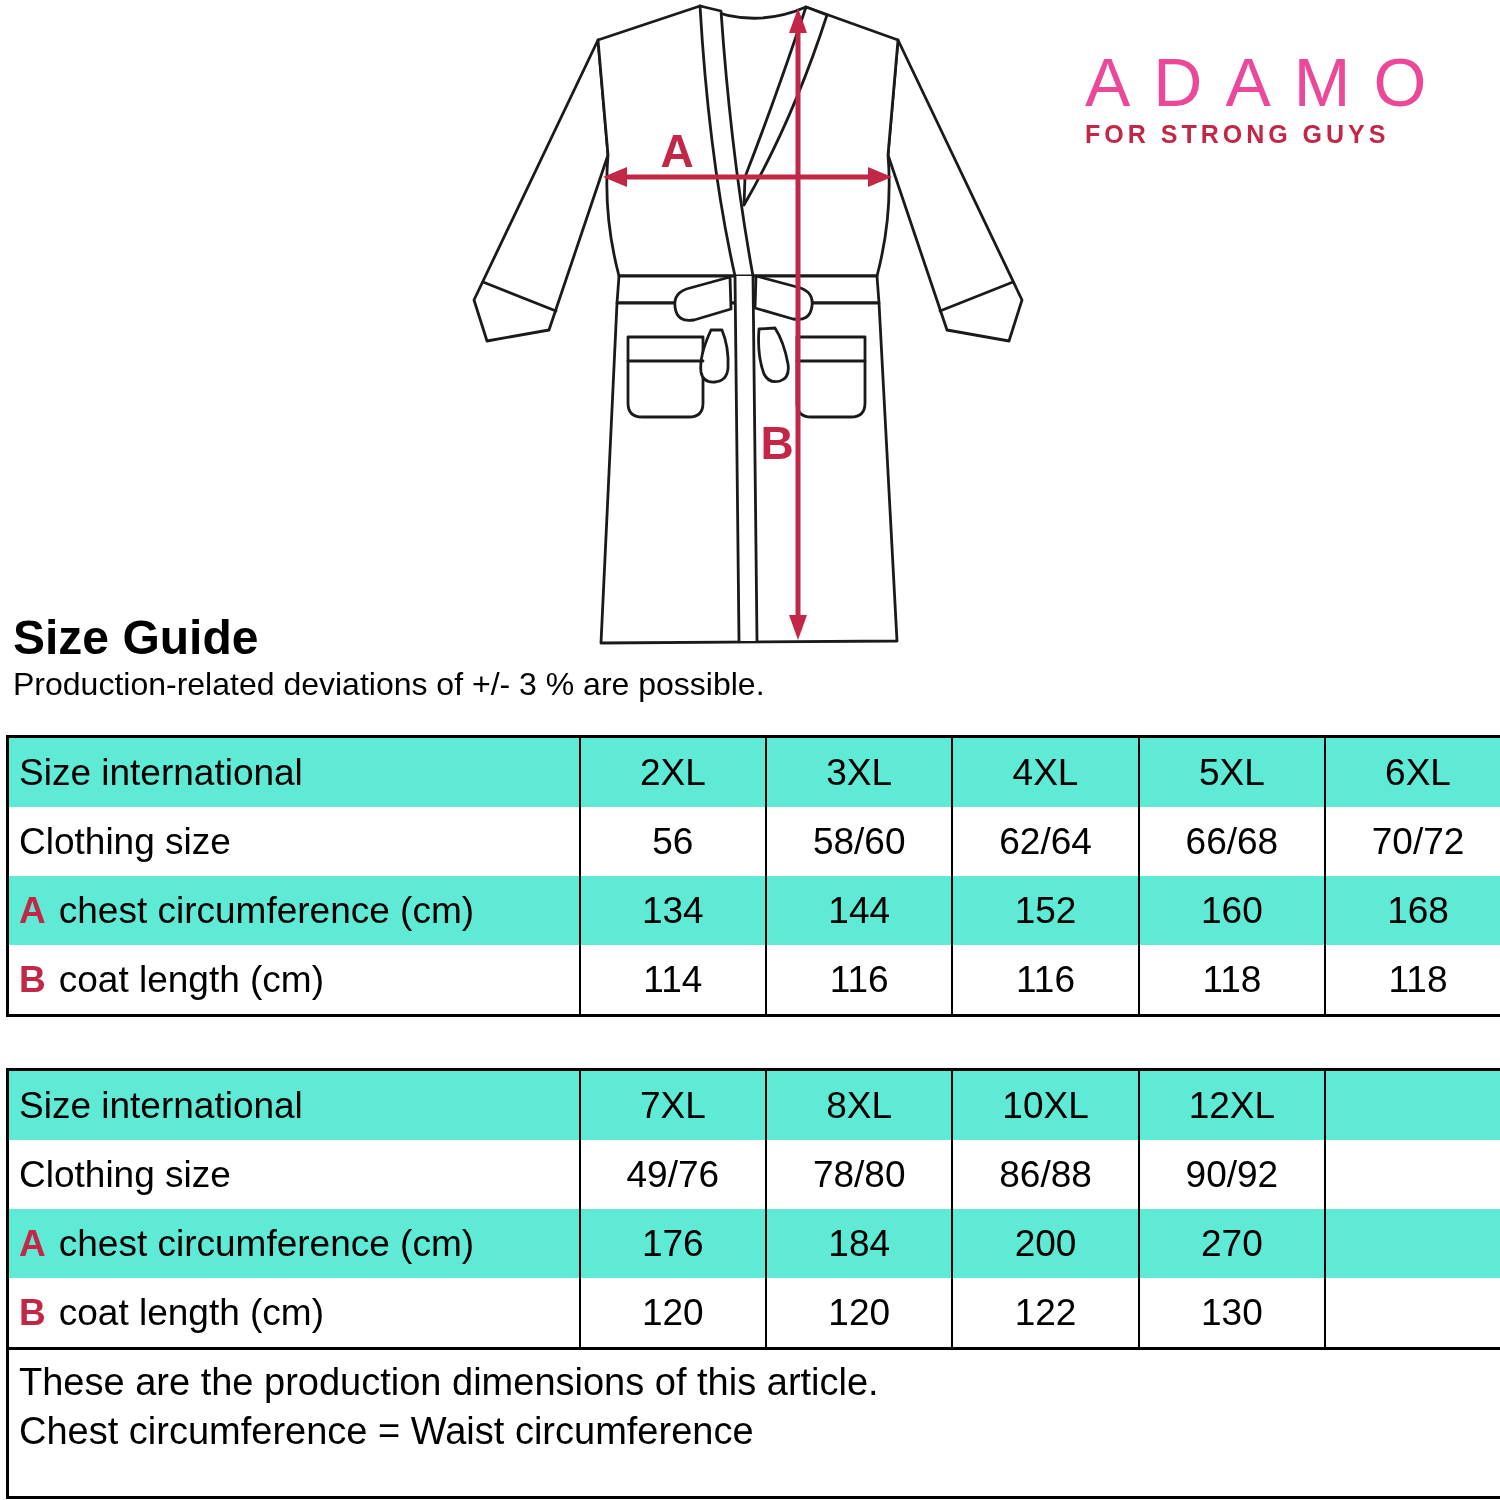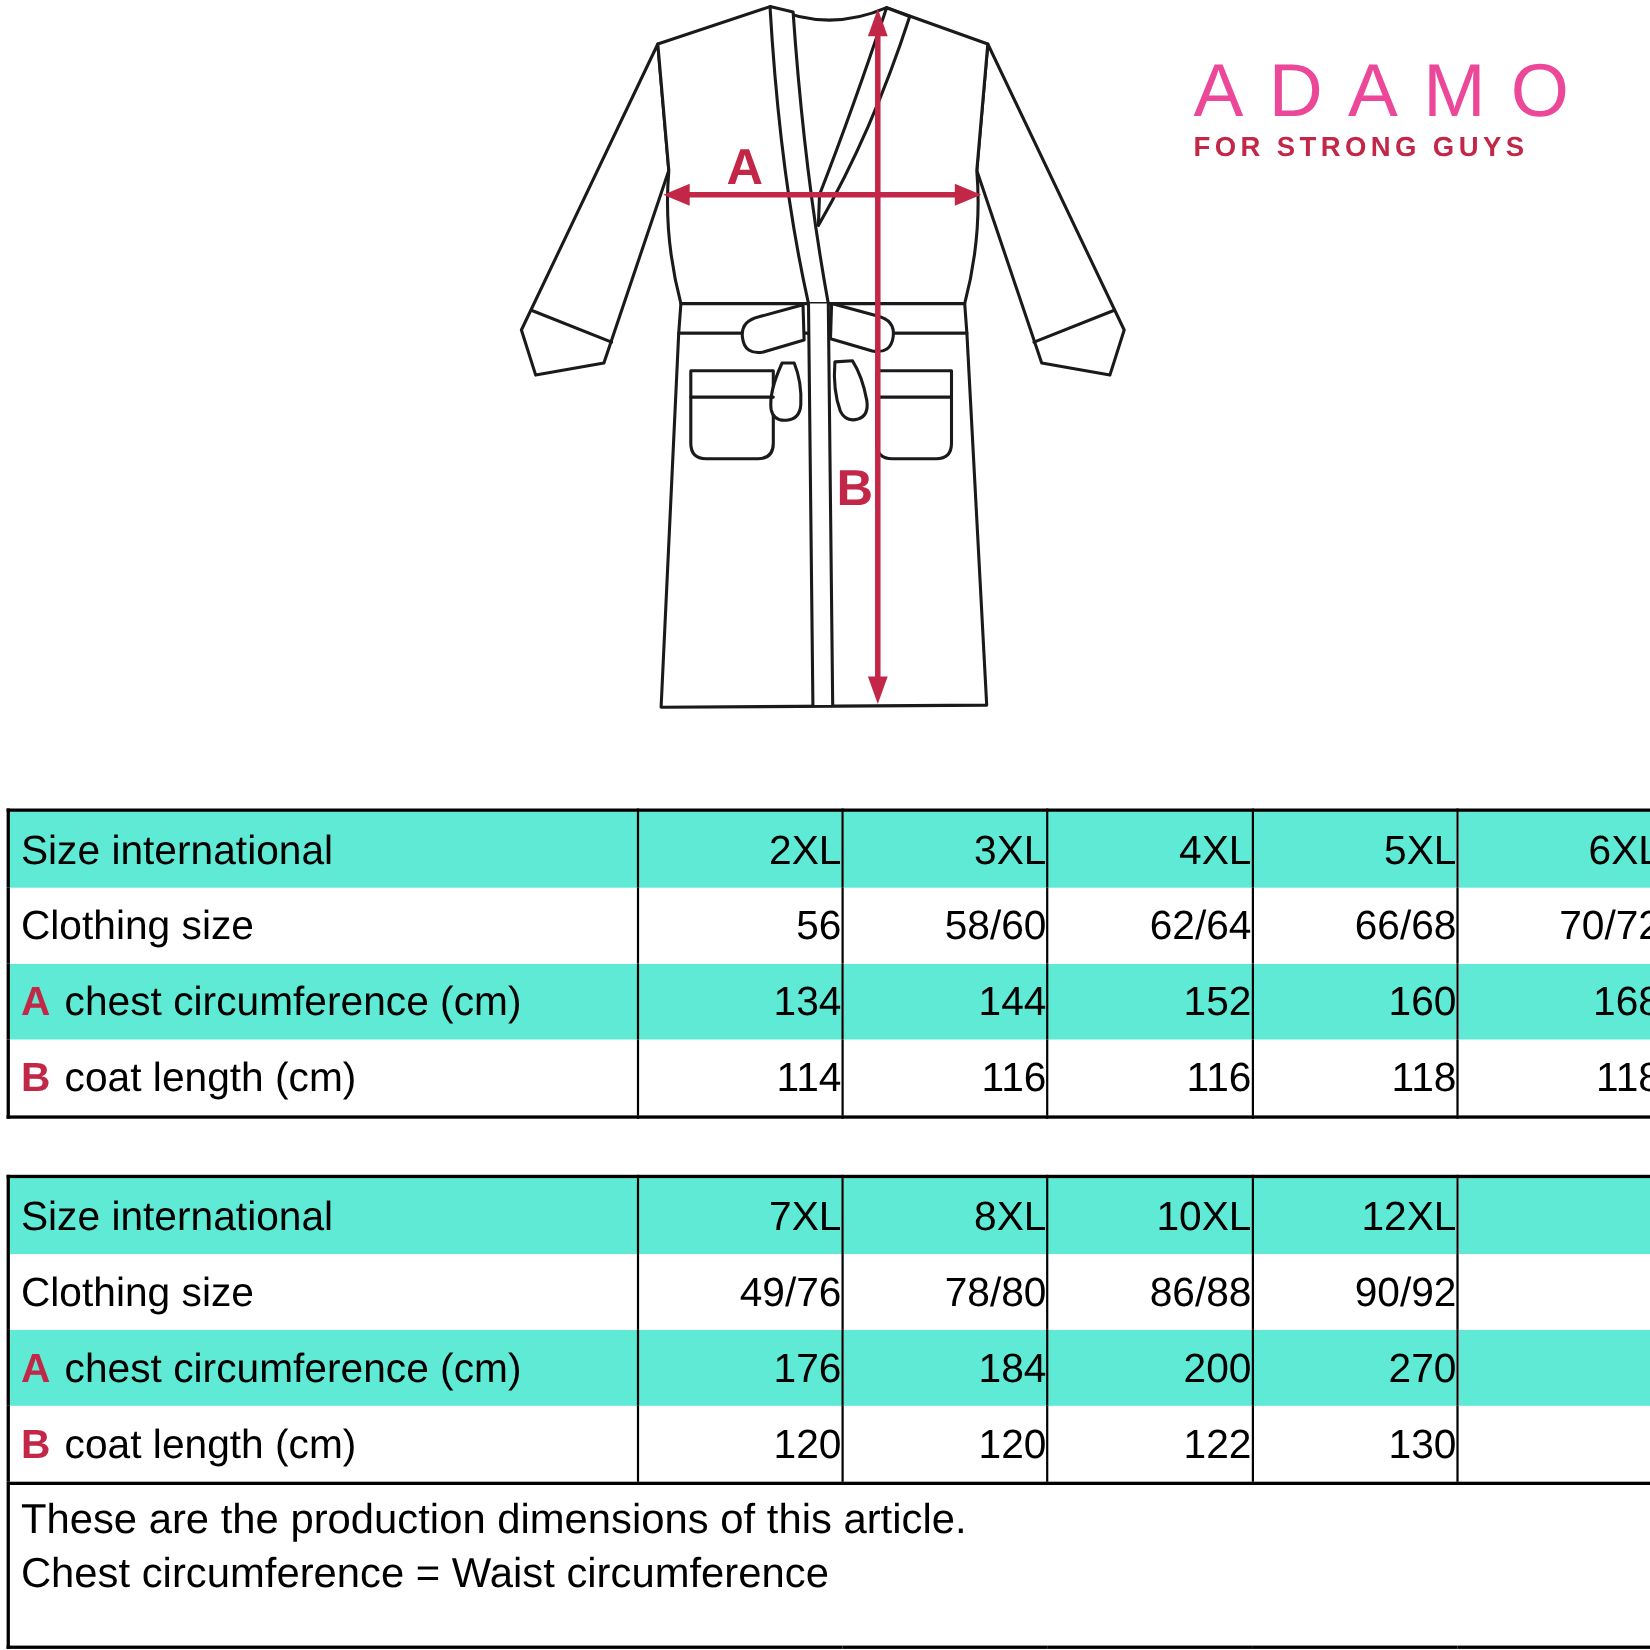--- a/index.html
+++ b/index.html
@@ -37,21 +37,21 @@
   }
   table.t1 { top:735px; }
   table.t2 { top:1068px; }
   .size-table td {
     height:69px; padding:0; font-size:37px; line-height:1;
     border-left:2px solid #000; vertical-align:middle; overflow:hidden;
     white-space:nowrap;
   }
   .size-table td:first-child { border-left:none; }
   .size-table td.lbl { text-align:left; padding-left:10px; }
-  .size-table td.val { text-align:right; }
+  .size-table td.val { text-align:center; }
   .size-table tr.gray td { background:#5eead4; }
   .ab { color:#c22747; font-weight:bold; margin-right:13px; }
   .ab:empty { margin:0; }
   tr.note-row td {
     border-top:3px solid #000; height:138px; vertical-align:top;
     text-align:left; padding:8px 0 0 10px; font-size:38px; line-height:1.28;
   }
 </style>
 </head>
 <body>
@@ -100,20 +100,22 @@
       <polygon points="798,8 789,33 807,33"></polygon>
       <polygon points="798,640 789,615 807,615"></polygon>
     </g>
     <text x="677" y="167" text-anchor="middle" font-size="46" font-weight="bold" fill="#c22747" font-family="Liberation Sans, sans-serif">A</text>
     <text x="777" y="459" text-anchor="middle" font-size="46" font-weight="bold" fill="#c22747" font-family="Liberation Sans, sans-serif">B</text>
   </svg>
 
   <div class="brand">ADAMO</div>
   <div class="tagline">FOR STRONG GUYS</div>
 
+  <h1 class="title">Size Guide</h1>
+  <p class="subtitle">Production-related deviations of +/- 3 % are possible.</p>
 
   <table class="size-table t1">
     <colgroup>
         <col style="width:571px">
         <col style="width:186px">
         <col style="width:186px">
         <col style="width:186px">
         <col style="width:186px">
         <col style="width:186px">
       </colgroup>

